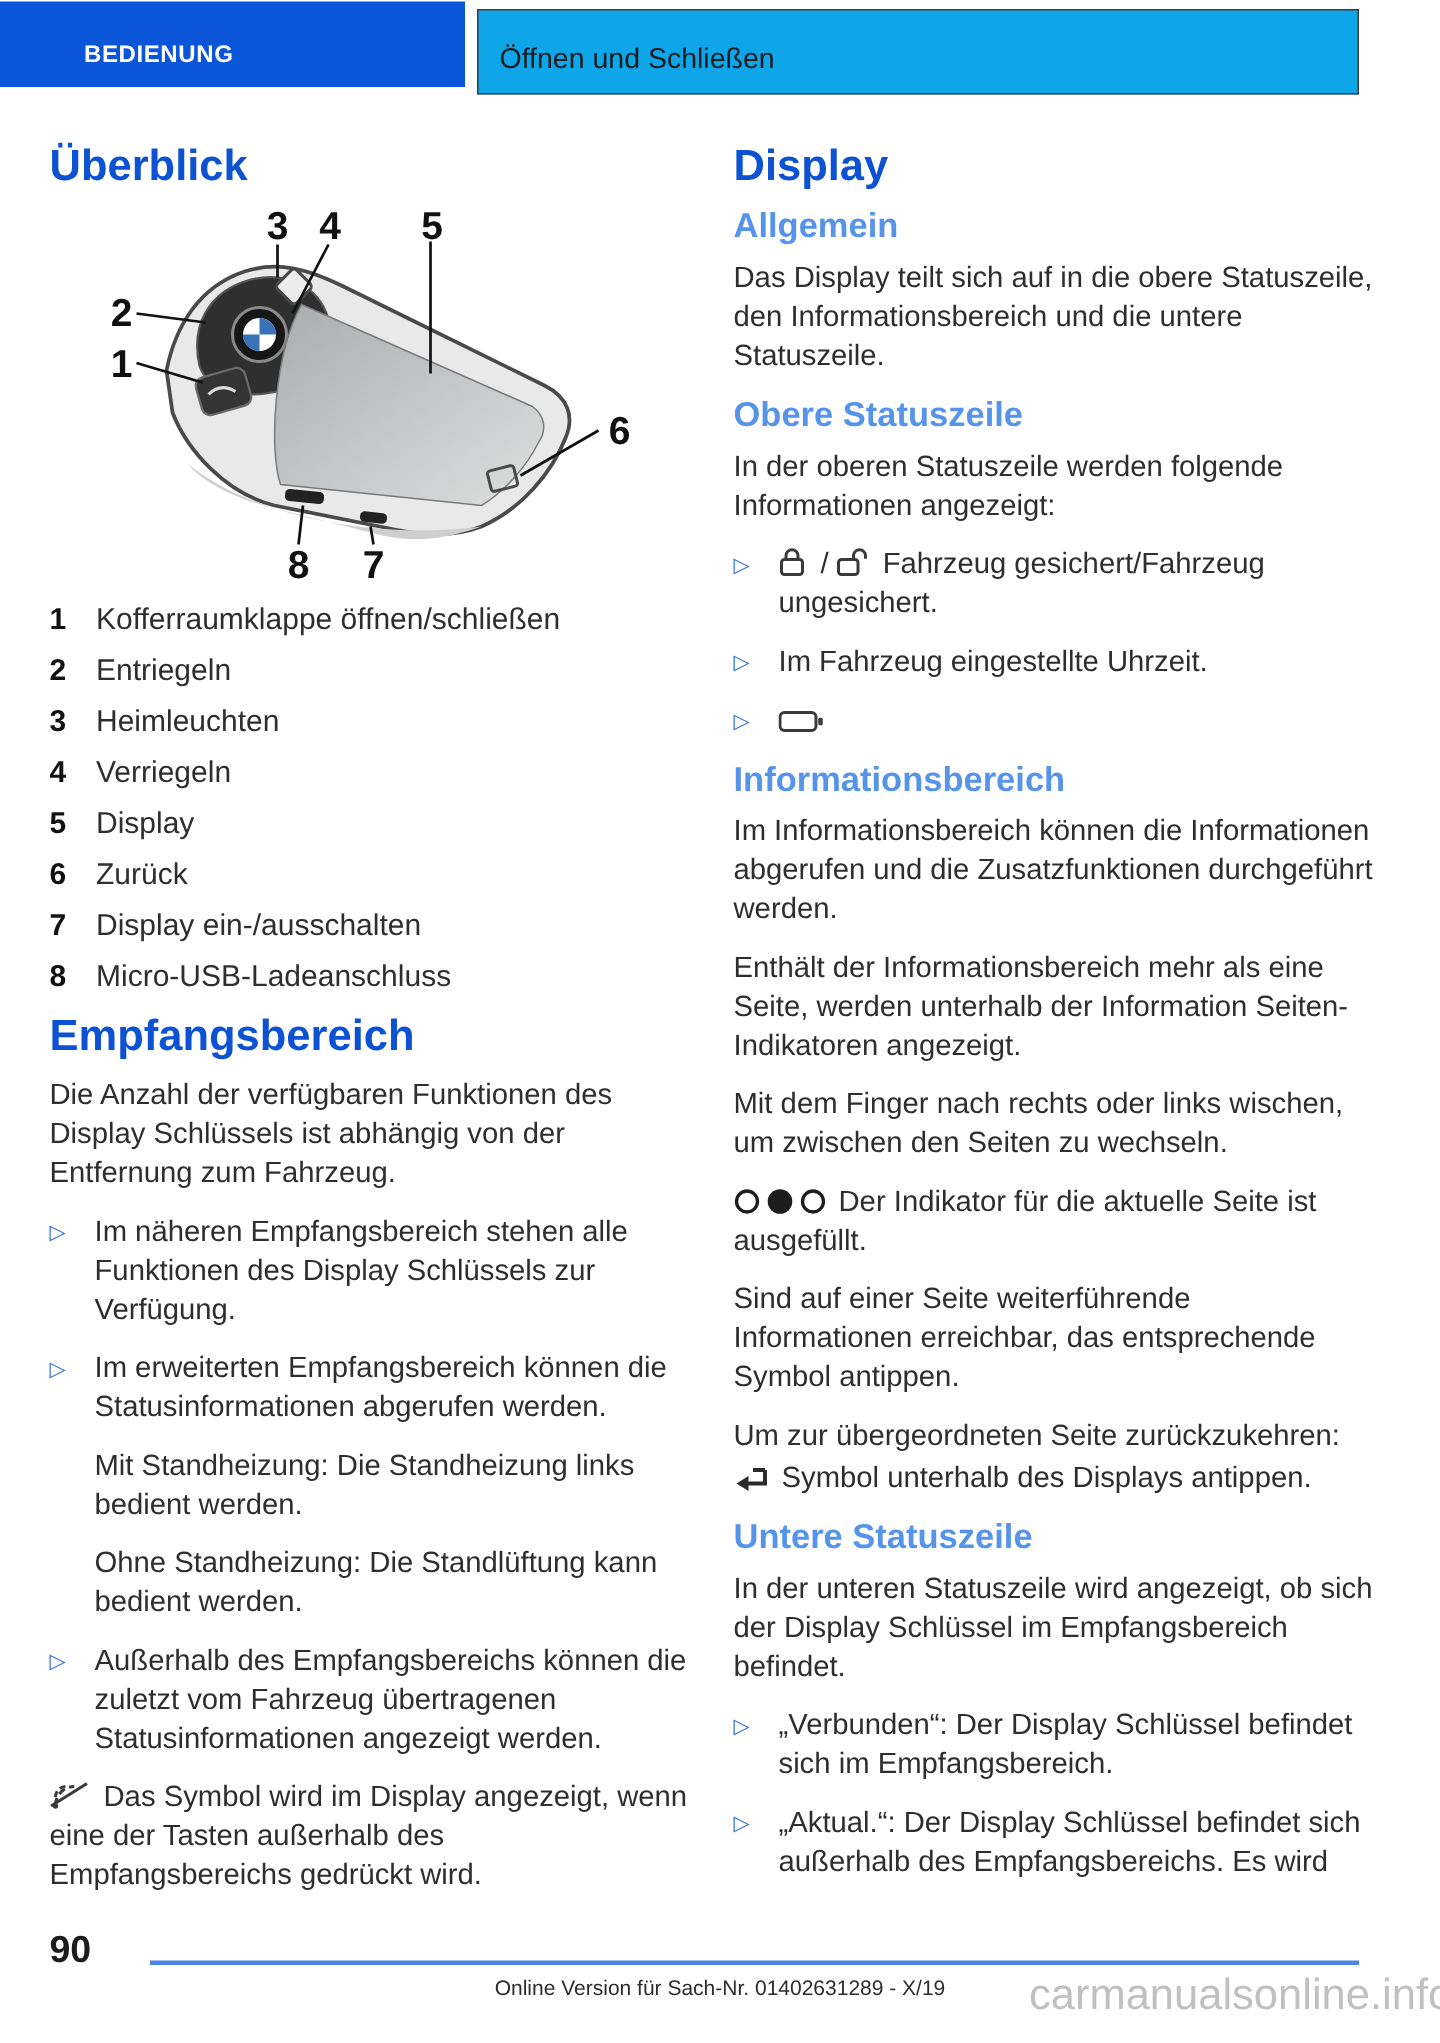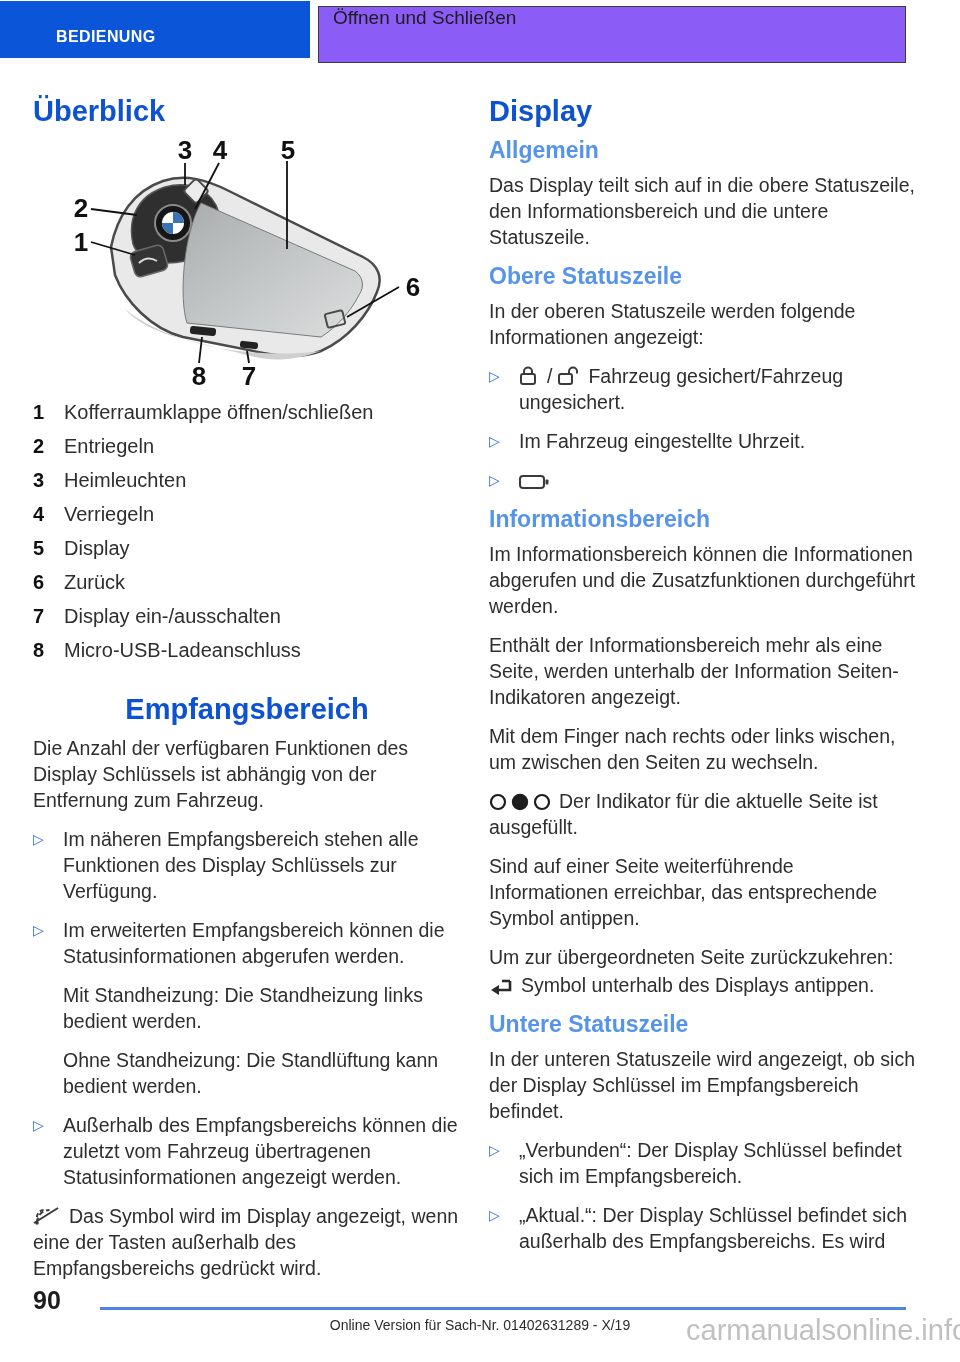--- a/index.html
+++ b/index.html
@@ -8,29 +8,29 @@
     font-family:"Liberation Sans",sans-serif;color:#2e2e2e;overflow:hidden;
   }
   
   .header-bar{
     position:absolute;top:1px;left:0;width:310px;height:57px;background:#0a55d8;
     color:#fff;display:flex;align-items:flex-end;box-sizing:border-box;
     padding:0 0 12px 56px;font-weight:bold;font-size:16px;letter-spacing:.4px;
   }
   .header-chapter{
     position:absolute;top:6px;left:318px;width:588px;height:57px;
-    border:1px solid #3c3c3c;box-sizing:border-box;display:flex;align-items:flex-start;
-    padding:0 0 11px 14px;font-size:19px;color:#1d1d1d;background:#8b5cf6;
+    border:1px solid #3c3c3c;box-sizing:border-box;display:flex;align-items:flex-end;
+    padding:0 0 11px 14px;font-size:19px;color:#1d1d1d;background:#0ea5e9;
   }
   
   .col{position:absolute;top:95px;width:428px;}
   .col-left{left:33px;}
   .col-right{left:489px;}
   h2{color:#0c52d2;font-size:29px;line-height:32px;margin:0 0 10px;font-weight:bold;}
-  h2.mt{margin-top:30px;text-align:center;}
+  h2.mt{margin-top:11px;}
   h3{color:#5694e9;font-size:23px;line-height:26px;margin:9px 0 9px;font-weight:bold;}
   p{font-size:19.5px;line-height:26px;margin:0 0 13px;}
   .figure{margin:12px 0 8px;}
   
   .nrow{display:flex;margin:0 0 8px;font-size:20px;line-height:26px;}
   .nrow .num{flex:none;width:31px;font-weight:bold;color:#111;}
   
   .bullet{display:flex;margin:0 0 13px;}
   .bullet .marker{flex:none;width:30px;color:#2f6fe0;font-size:14px;line-height:26px;}
   .bullet .btext{flex:1;font-size:19.5px;line-height:26px;}

